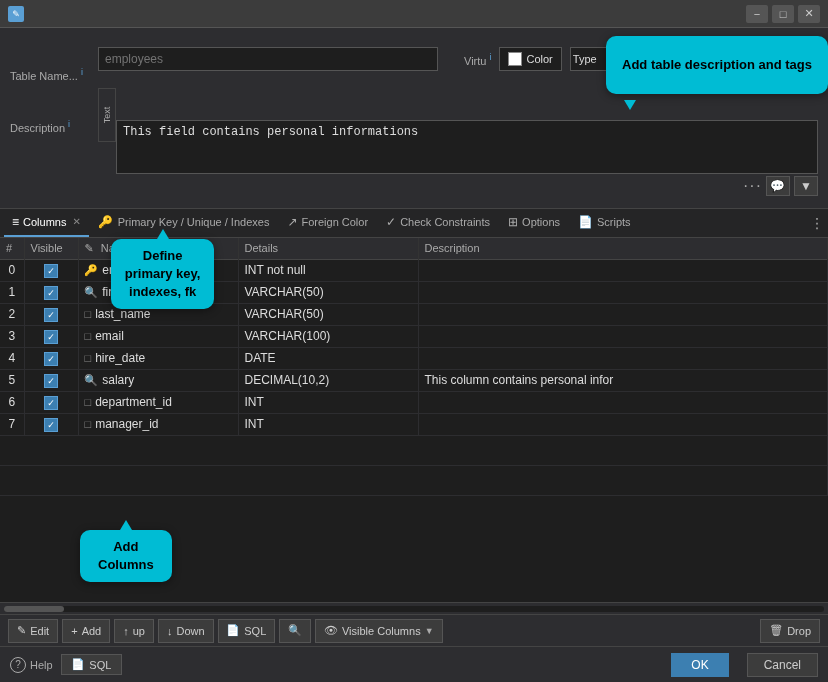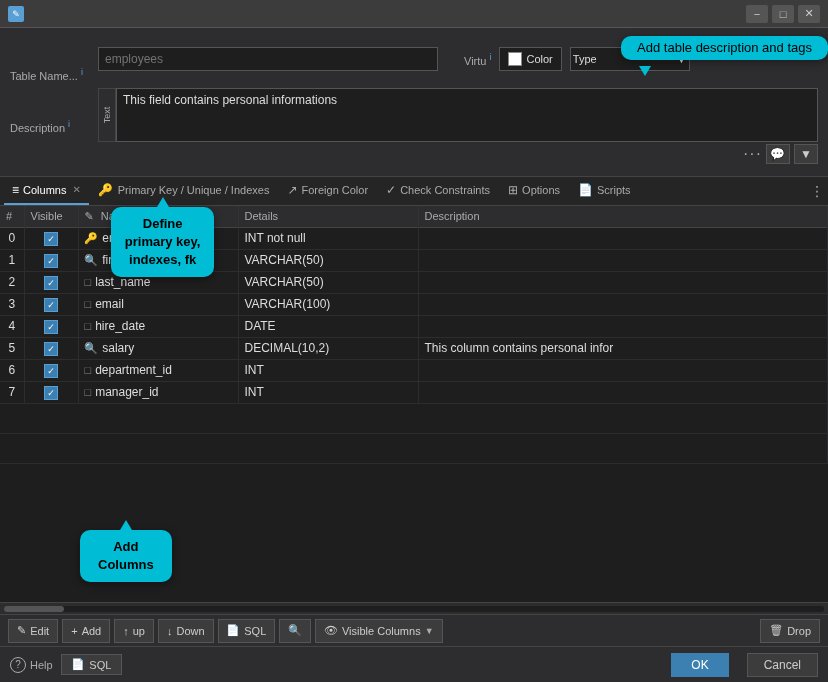--- a/index.html
+++ b/index.html
@@ -153,21 +153,22 @@
 
     .desc-input {
       background: #1e1e1e;
       border: 1px solid #555;
       color: #ddd;
       padding: 4px 6px;
       font-size: 12px;
       width: 100%;
       height: 54px;
       resize: none;
-      font-family: Liberation Sans, sans-serif;
+      font-family: Liberation Mono, monospace;
+      margin-top: 32px;
     }
 
     .desc-tools {
       display: flex;
       align-items: center;
       justify-content: flex-end;
       gap: 4px;
       margin-top: 2px;
     }
 
@@ -473,21 +474,21 @@
         <sup style="color:#5a9fd4; font-size:9px;">i</sup>
       </span>
       <div class="desc-container" style="position:relative;">
         <div style="display:flex; align-items:flex-start; position:relative;">
           <div style="width:18px; flex-shrink:0; display:flex; align-items:center; justify-content:center; background:#2d2d30; border:1px solid #444; height:54px;">
             <span style="font-size:9px; color:#aaa; transform:rotate(-90deg); white-space:nowrap; display:block;">Text</span>
           </div>
           <textarea class="desc-input" style="flex: 1 1 0%;">This field contains personal informations</textarea>
 
           <div style="position:absolute; right: -10px; top: -52px; z-index:100;">
-            <div style="background:#00bcd4; color:#000; padding:3px 16px; border-radius:10px; font-size:13px; font-weight:normal; text-align:center; line-height:1.4; box-shadow:0 2px 8px rgba(0,0,0,0.4); position:relative;">
+            <div style="background:#00bcd4; color:#000; padding:20px 16px; border-radius:10px; font-size:13px; font-weight:bold; text-align:center; line-height:1.4; box-shadow:0 2px 8px rgba(0,0,0,0.4); position:relative;">
               <span>Add table description and tags</span>
               
               <div style="position:absolute; bottom:-16px; left:18px; width:0; height:0; border-left:6px solid transparent; border-right:6px solid transparent; border-top:10px solid #00bcd4;"></div>
             </div>
           </div>
         </div>
         <div class="desc-tools">
           <span class="three-dots">···</span>
           <button class="desc-btn">💬</button>
           <button class="desc-btn">▼</button>

